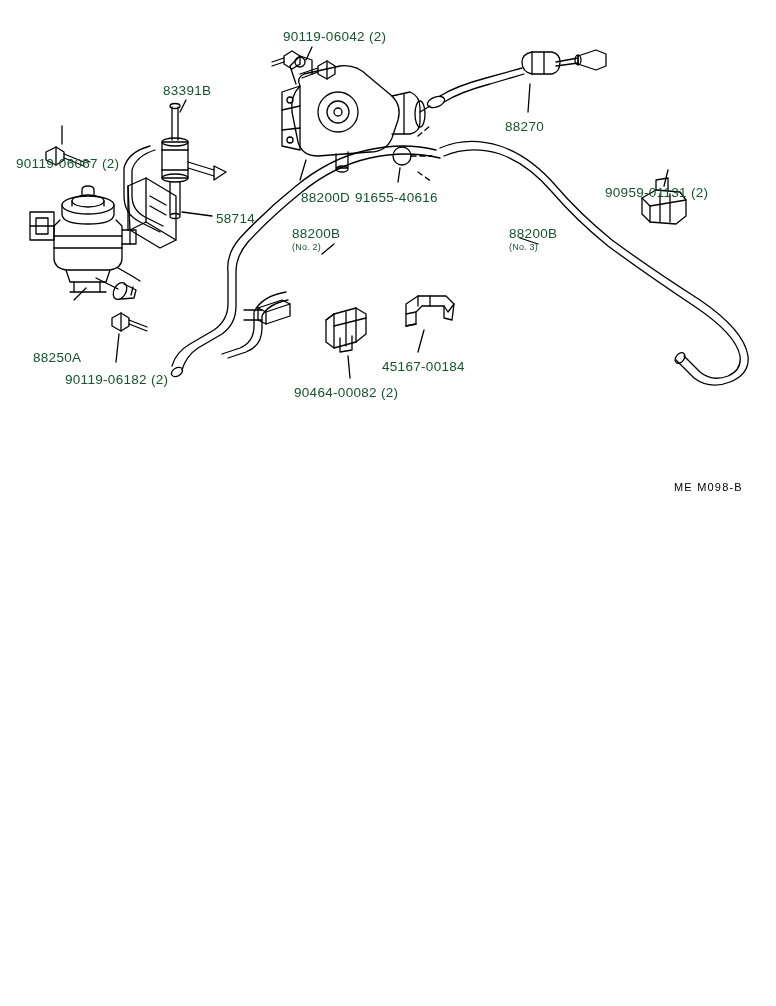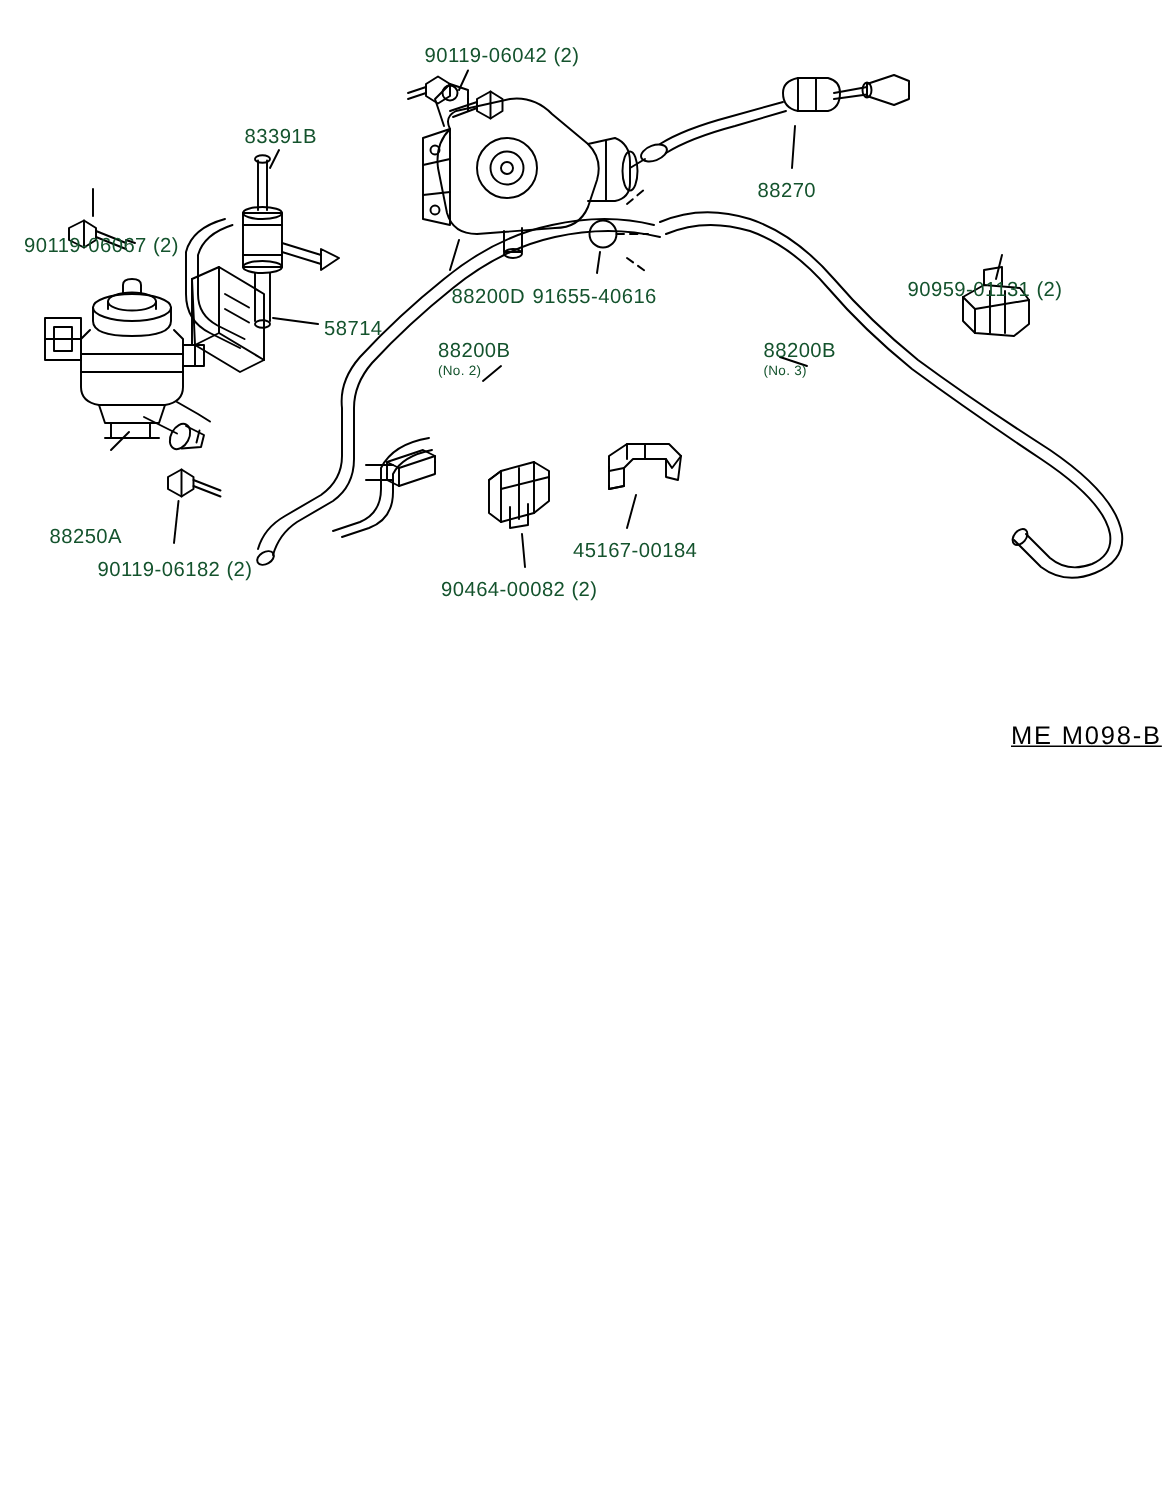--- a/index.html
+++ b/index.html
@@ -37,24 +37,23 @@
   }
   .label .sub {
     display: block;
     font-size: 9px;
     line-height: 10px;
     letter-spacing: 0.2px;
     margin-top: 1px;
   }
   .diagcode {
     position: absolute;
-    font-size: 17px;
+    font-size: 11px;
     letter-spacing: 1.2px;
     white-space: nowrap;
-    text-decoration: underline;
   }
 </style>
 </head>
 <body>
 
 <div id="sheet">
 
   <svg id="artwork" viewBox="0 0 776 1006" xmlns="http://www.w3.org/2000/svg">
     <g fill="none" stroke="#000" stroke-width="1.3" stroke-linecap="round" stroke-linejoin="round">
 

